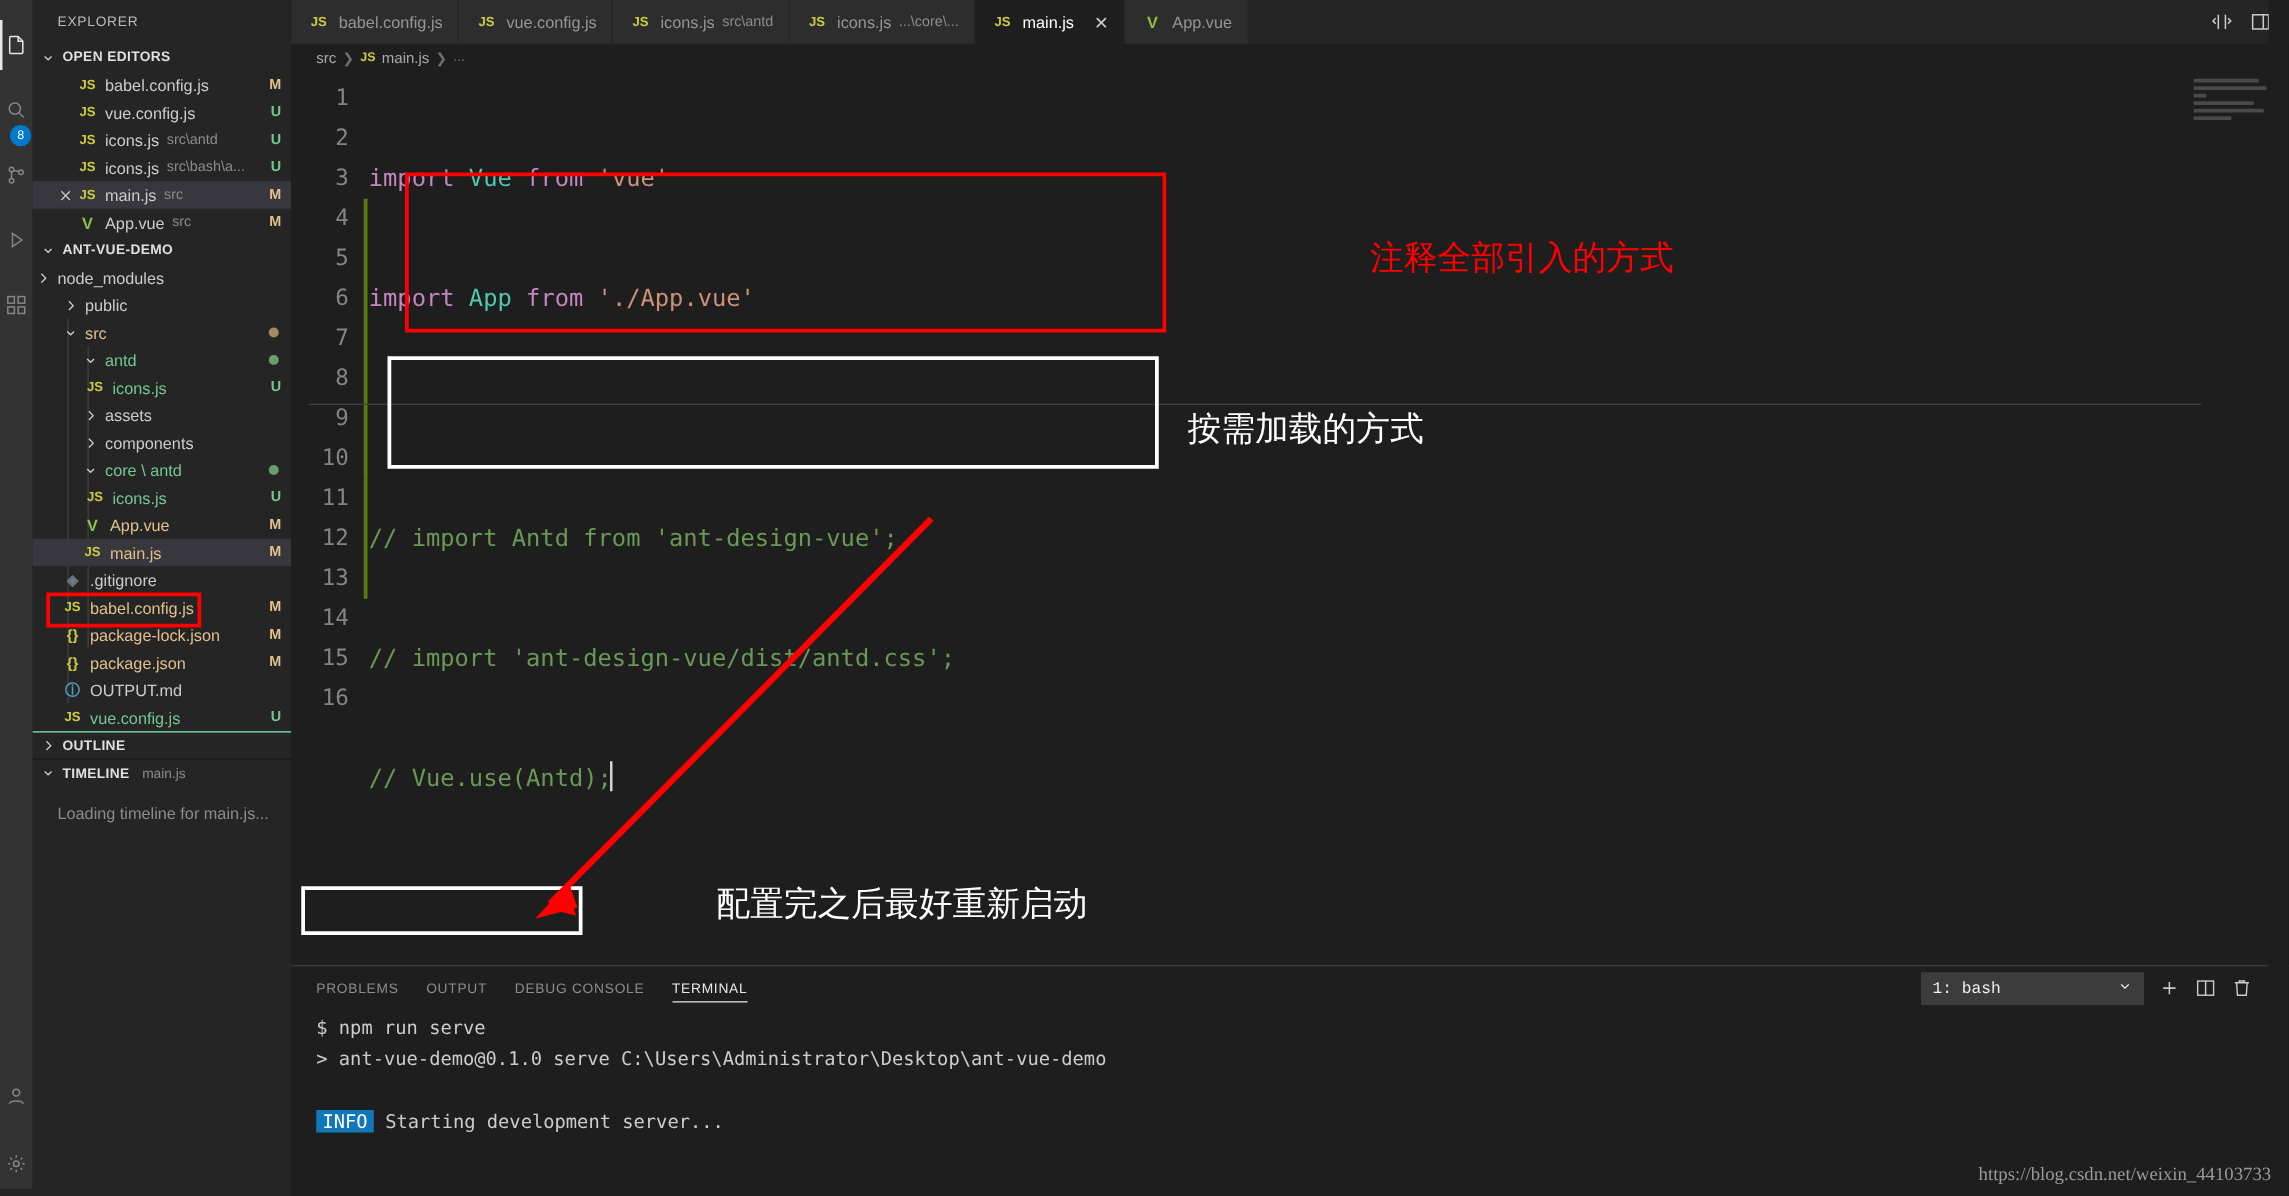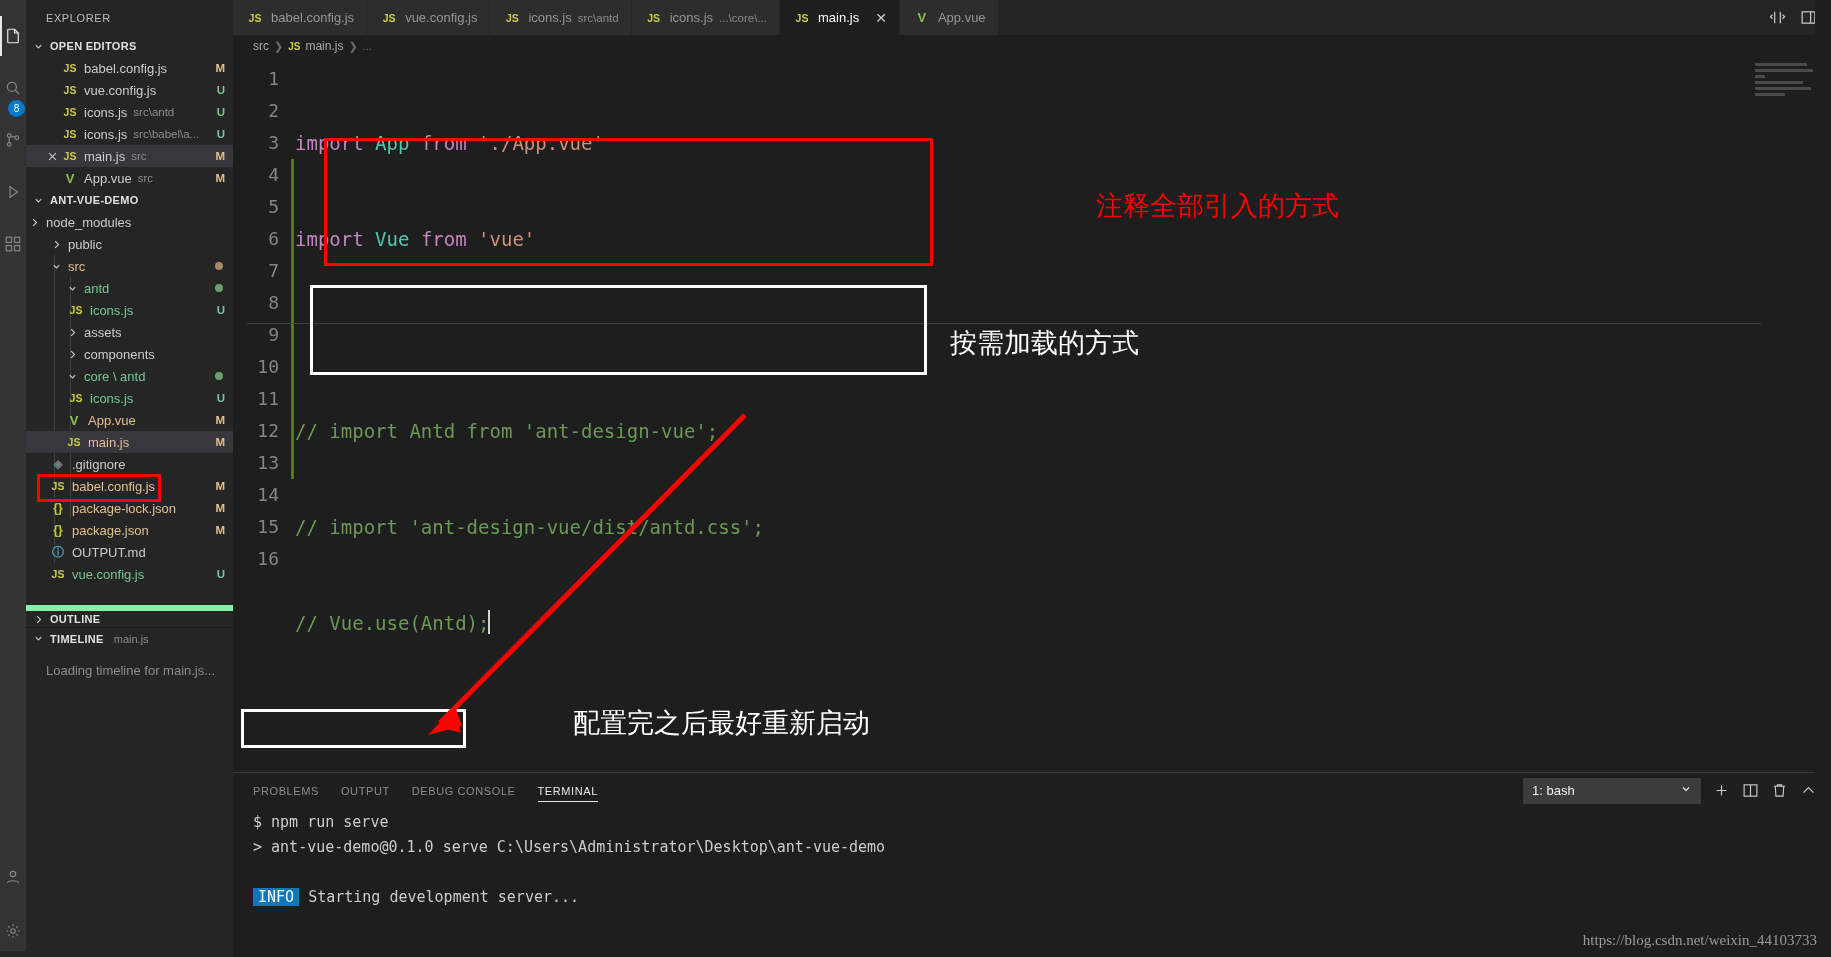--- a/index.html
+++ b/index.html
@@ -177,21 +177,21 @@
   .ptab {
     font-size: 11px; letter-spacing: .6px; color: #8c8c8c; text-transform: uppercase;
     position: relative; height: 35px; display: flex; align-items: center;
   }
   .ptab.active { color: #e7e7e7; }
   .ptab.active::after {
     content: ""; position: absolute; left: 0; right: 0; bottom: 6px; height: 1px; background: #e7e7e7;
   }
   .panel-actions {
     margin-left: auto; display: flex; align-items: center; gap: 12px;
-    padding-right: 14px; color: #cccccc;
+    color: #cccccc; font-family: Liberation Mono, monospace;
   }
   .term-select {
     background: #3c3c3c; color: #f0f0f0; font-size: 13px;
     height: 26px; width: 178px; display: flex; align-items: center;
     padding: 0 8px; justify-content: space-between; border: 1px solid #3c3c3c;
   }
   .pa-icon { font-size: 17px; line-height: 1; color: #cccccc; display:flex; align-items:center; }
 
   .terminal {
     flex: 1; padding: 2px 0 0 20px; overflow: hidden;
@@ -303,21 +303,21 @@
       </div>
       <div class="row">
         <span class="ficon js">JS</span>
         <span class="fname name-new">icons.js</span>
         <span class="path">src\antd</span>
         <span class="status st-U">U</span>
       </div>
       <div class="row">
         <span class="ficon js">JS</span>
         <span class="fname name-new">icons.js</span>
-        <span class="path">src\babel\a...</span>
+        <span class="path">src\bash\a...</span>
         <span class="status st-U">U</span>
       </div>
       <div class="row selected has-x">
         <span class="close-x">
           <svg width="11" height="11" viewBox="0 0 16 16" stroke="currentColor" stroke-width="1.5">
               <path d="M3 3l10 10M13 3L3 13"></path>
             </svg>
         </span>
         <span class="ficon js">JS</span>
         <span class="fname name-plain">main.js</span>
@@ -446,21 +446,21 @@
         <span class="ficon md">ⓘ</span>
         <span class="fname name-plain">OUTPUT.md</span>
       </div>
       <div class="row" style="padding-left:22px;">
         <span class="ficon js">JS</span>
         <span class="fname name-new">vue.config.js</span>
         <span class="status st-U">U</span>
       </div>
     </div>
 
-    <div class="section-header" style="border-top:6px solid #86efac;margin-top:20px;">
+    <div class="section-header" style="border-top:1px solid #86efac;">
       <span class="chev">
         <svg width="11" height="11" viewBox="0 0 16 16" fill="none" stroke="currentColor" stroke-width="1.6">
             <path d="M6 3l5 5-5 5"></path>
           </svg>
       </span>
       <span>OUTLINE</span>
     </div>
 
     <div class="section-header" style="border-top:1px solid #1b1b1c;">
       <span class="chev">
@@ -547,22 +547,22 @@
         <div class="ln">13</div>
         <div class="ln">14</div>
         <div class="ln">15</div>
         <div class="ln">16</div>
       </div>
 
       <div class="changebar" style="top:102px; height:224px;"></div>
       <div class="changebar" style="top:326px; height:96px;"></div>
 
       <div class="codearea">
+        <div class="ln"><span class="kw">import</span> <span class="type">Vue</span> <span class="kw">from</span> <span class="str">'vue'</span></div>
         <div class="ln"><span class="kw">import</span> <span class="type">App</span> <span class="kw">from</span> <span class="str">'./App.vue'</span></div>
-        <div class="ln"><span class="kw">import</span> <span class="type">Vue</span> <span class="kw">from</span> <span class="str">'vue'</span></div>
         <div class="ln"></div>
         <div class="ln cmt">// import Antd from 'ant-design-vue';</div>
         <div class="ln cmt">// import 'ant-design-vue/dist/antd.css';</div>
         <div class="ln cmt">// Vue.use(Antd);<span class="cursor"></span></div>
         <div class="ln"></div>
         
         
         
         
         

